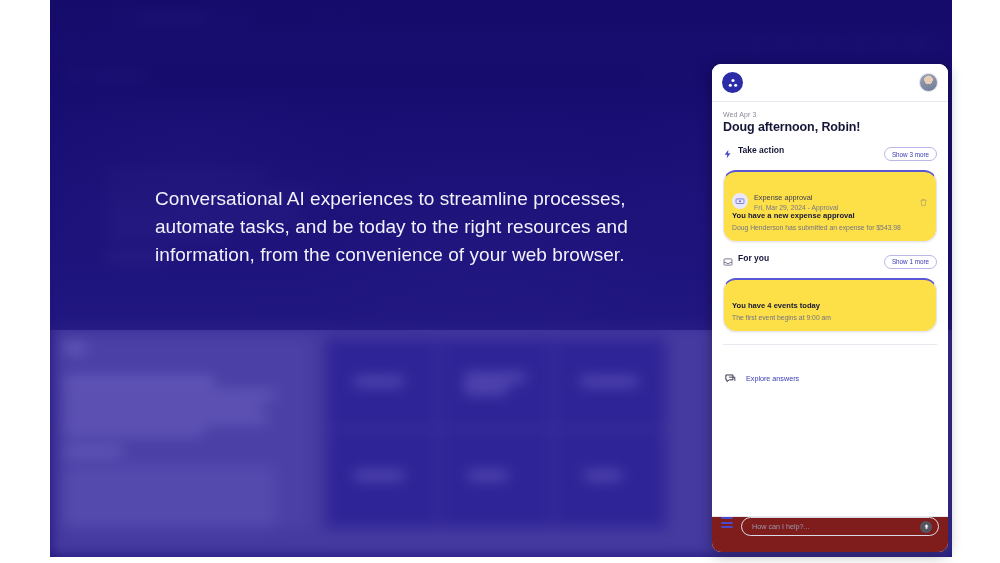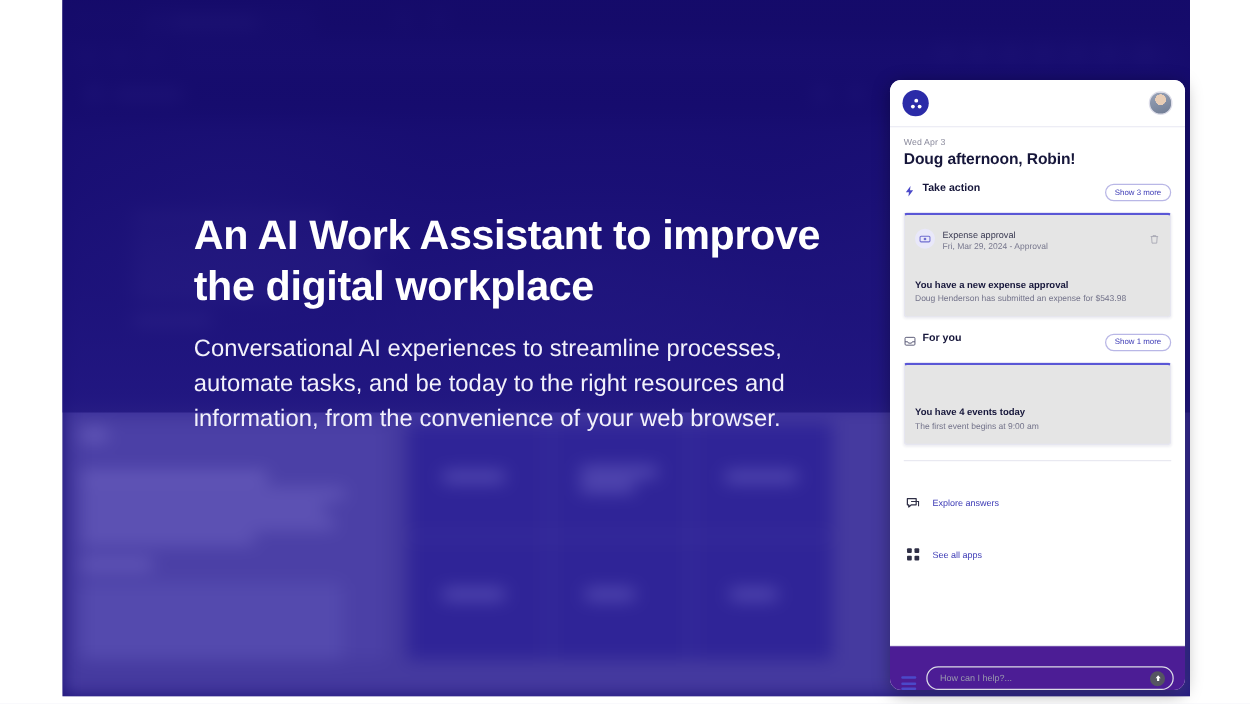--- a/index.html
+++ b/index.html
@@ -116,45 +116,45 @@
 
   .section-row { display: flex; align-items: center; justify-content: space-between; margin-top: 11px; }
   .section-left { display: flex; gap: 5px; }
   .section-title { font-size: 8.5px; font-weight: bold; color: #16163a; }
   .pill {
     font-size: 6.3px; color: #3b39b5; border: 1px solid #b9b7e6;
     border-radius: 9px; padding: 2.5px 7px; background: #fff; white-space: nowrap;
   }
 
   .card {
-    margin-top: 7px; background: #e5e5e5; border: 1px solid #e6e6f0;
-    border-top: 2.5px solid #5a57d6; border-radius: 3px;
-    padding: 11px 8px 8px 8px; box-shadow: 0 1px 2px rgba(30,30,80,.07);
+    margin-top: 7px; background: #fde047; border: 1px solid #e6e6f0;
+    border-top: 2.5px solid #5a57d6; border-radius: 13px;
+    padding: 21px 8px 8px 8px; box-shadow: 0 1px 2px rgba(30,30,80,.07);
   }
   .card-top { display: flex; align-items: flex-start; gap: 6px; }
   .card-ico {
     width: 16px; height: 16px; border-radius: 50%; background: #e9e8fa;
     flex: 0 0 16px; display: flex; align-items: center; justify-content: center;
   }
   .card-meta { flex: 1 1 auto; min-width: 0; }
   .card-app { font-size: 7.3px; color: #3a3a52; }
   .card-when { font-size: 6.8px; color: #77778d; margin-top: 1.5px; }
   .trash { flex: 0 0 9px; opacity: .55; cursor: pointer; }
-  .card-head { font-size: 7.6px; font-weight: bold; color: #16163a; margin-top: 22px; }
+  .card-head { font-size: 7.6px; font-weight: bold; color: #16163a; margin-top: 0; }
   .card-desc { font-size: 6.8px; color: #73738a; line-height: 1.45; margin-top: 3px; }
 
   .divider { height: 1px; background: #e9e9f1; margin: 12px 0 0 0; }
 
   .link-row { display: flex; align-items: center; gap: 8px; margin-top: 26px; }
   .link-ico { width: 15px; height: 15px; display: flex; align-items: center; justify-content: center; flex: 0 0 15px; }
   .link-txt { font-size: 7.2px; color: #3b39b5; }
 
   .panel-foot {
     flex: 0 0 36px; border-top: 1px solid #e8e8f2; display: flex;
-    align-items: flex-end; gap: 8px; padding: 0 9px; background: #4c1d95;
+    align-items: flex-start; gap: 8px; padding: 0 9px; background: #7f1d1d;
   }
   .hamburger { display: flex; flex-direction: column; gap: 2.5px; cursor: pointer; }
   .hamburger i { display: block; width: 12px; height: 2px; background: #4b49c9; border-radius: 1px; }
   .askbar {
     flex: 1 1 auto; height: 19px; border: 1px solid #dadae6; border-radius: 10px;
     display: flex; align-items: center; padding: 0 6px 0 10px; gap: 5px;
   }
   .askbar span.ph { font-size: 7.2px; color: #9a9aae; flex: 1 1 auto; }
   .send-btn {
     width: 12px; height: 12px; border-radius: 50%; background: #555561;
@@ -237,21 +237,20 @@
       <span class="bz-tile-lbl" style="left:530px;top:378px;width:58px;height:7px"></span>
       <span class="bz-tile-lbl" style="left:304px;top:472px;width:50px;height:7px"></span>
       <span class="bz-tile-lbl" style="left:418px;top:472px;width:40px;height:7px"></span>
       <span class="bz-tile-lbl" style="left:534px;top:472px;width:38px;height:7px"></span>
     </div>
   </div>
 
   <div class="overlay-dark"></div>
 
   <div class="hero-copy">
-    <div class="hero-title">An AI Work Assistant to improve the digital workplace</div>
     <div class="hero-sub">Conversational AI experiences to streamline processes, automate tasks, and be today to the right resources and information, from the convenience of your web browser.</div>
   </div>
 
   <div class="panel">
 
     <div class="panel-head">
       <div class="brand-logo">
         <svg width="12" height="12" viewBox="0 0 24 24" aria-hidden="true">
           <circle cx="12" cy="7" r="3.1" fill="#ffffff"></circle>
           <circle cx="6.6" cy="16.5" r="3.1" fill="#ffffff"></circle>
@@ -325,31 +324,20 @@
       <div class="link-row">
         <span class="link-ico">
           <svg width="13" height="13" viewBox="0 0 24 24">
             <path d="M3.5 5.5h13v9h-7l-4 3.2V14.5h-2z" fill="none" stroke="#2f2f46" stroke-width="1.8" stroke-linejoin="round"></path>
             <path d="M9 9.5h11v7" fill="none" stroke="#2f2f46" stroke-width="1.6"></path>
           </svg>
         </span>
         <span class="link-txt">Explore answers</span>
       </div>
 
-      <div class="link-row">
-        <span class="link-ico">
-          <svg width="13" height="13" viewBox="0 0 24 24">
-            <rect x="3" y="3" width="7" height="7" rx="1.4" fill="#2f2f46"></rect>
-            <rect x="14" y="3" width="7" height="7" rx="1.4" fill="#2f2f46"></rect>
-            <rect x="3" y="14" width="7" height="7" rx="1.4" fill="#2f2f46"></rect>
-            <rect x="14" y="14" width="7" height="7" rx="1.4" fill="#2f2f46"></rect>
-          </svg>
-        </span>
-        <span class="link-txt">See all apps</span>
-      </div>
 
     </div>
 
     <div class="panel-foot">
       <span class="hamburger">
         <i></i>
           <i></i>
           <i></i>
       </span>
       <div class="askbar">

